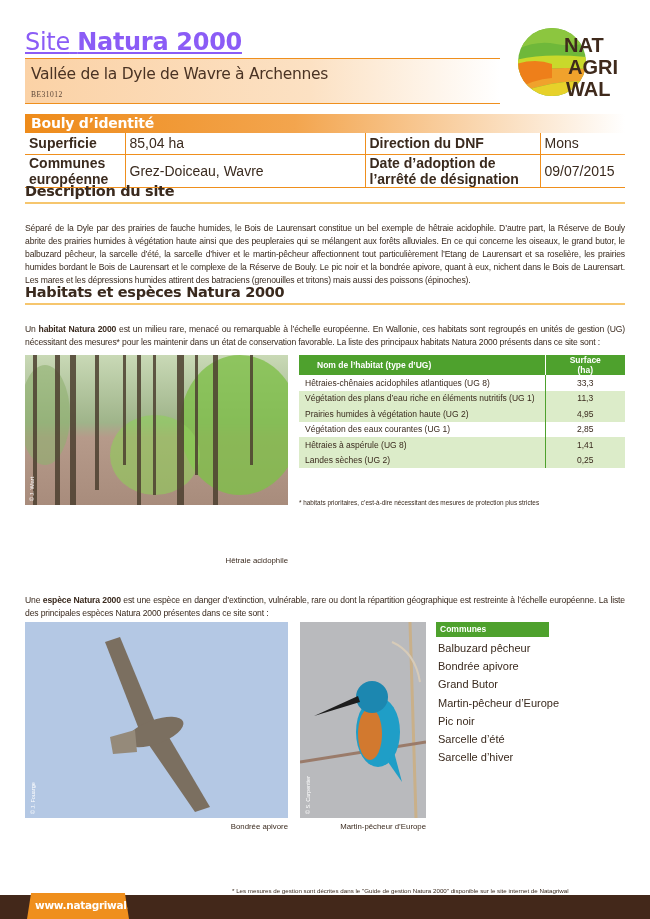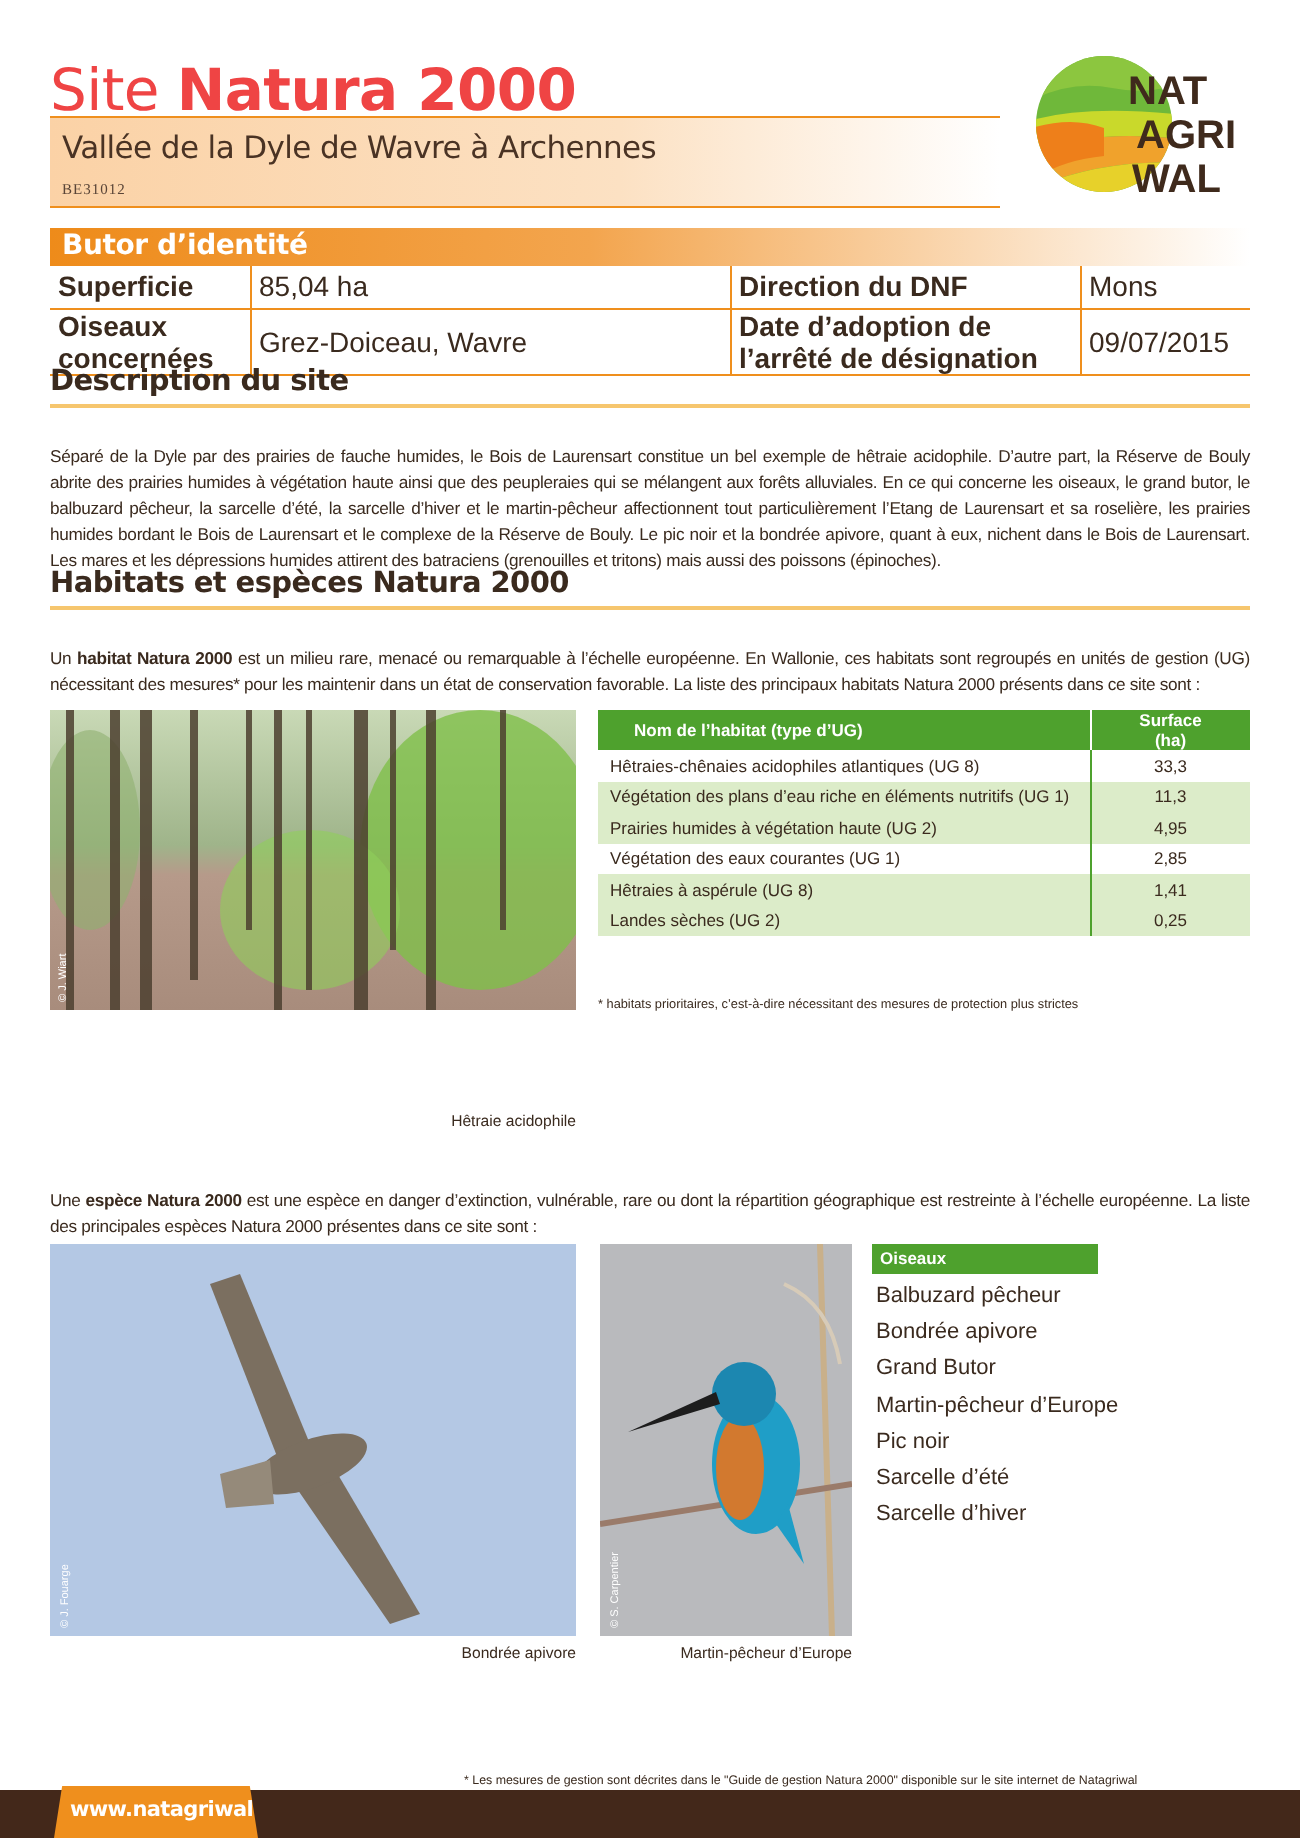--- a/index.html
+++ b/index.html
@@ -2,22 +2,23 @@
 <html><head>
 <meta charset="utf-8">
 <style>
   * { box-sizing: border-box; margin: 0; padding: 0; }
   html, body { width: 650px; height: 919px; background: #ffffff; overflow: hidden; }
   body { font-family: "Liberation Sans", sans-serif; color: #3a2a1e; position: relative; }
 
   
   .title {
     position: absolute; left: 25px; top: 28px;
-    font-size: 29px; color: #ef4444; letter-spacing: -0.3px;
+    font-size: 24px; color: #8b5cf6; letter-spacing: -0.3px;
     font-family: "DejaVu Sans", sans-serif;
+    text-decoration: underline;
   }
   .title b { font-weight: bold; }
   .subtitle-band {
     position: absolute; left: 25px; top: 58px; width: 475px; height: 46px;
     background: linear-gradient(to right, #fbd2a6 0%, #fce1c3 60%, #ffffff 100%);
     border-top: 1.5px solid #ef8f1d;
     border-bottom: 1.5px solid #ef8f1d;
   }
   .subtitle {
     position: absolute; left: 6px; top: 6px;
@@ -129,32 +130,32 @@
     <path d="M0 56 Q30 44 80 50 L80 62 Q40 58 0 74Z" fill="#f0a22c"></path>
     <path d="M0 74 Q40 58 80 62 L80 84 L0 84Z" fill="#e7d12a"></path>
     <path d="M0 44 Q20 38 36 44 L36 58 Q15 60 0 70Z" fill="#ee7f1a"></path>
   </g>
   <text x="48" y="32" font-family="Liberation Sans, sans-serif" font-weight="bold" font-size="20" fill="#3f2a1c">NAT</text>
   <text x="52" y="54" font-family="Liberation Sans, sans-serif" font-weight="bold" font-size="20" fill="#3f2a1c">AGRI</text>
   <text x="50" y="76" font-family="Liberation Sans, sans-serif" font-weight="bold" font-size="20" fill="#3f2a1c">WAL</text>
 </svg>
 
 <div class="orange-band">
-  <span>Butor d’identité</span>
+  <span>Bouly d’identité</span>
 </div>
 <table class="id-table">
   <tbody>
       <tr>
     <td class="lbl sep-r" style="width:100px">Superficie</td>
     <td class="sep-r" style="width:240px">85,04 ha</td>
     <td class="lbl sep-r" style="width:175px">Direction du DNF</td>
     <td>Mons</td>
   </tr>
   <tr>
-    <td class="lbl sep-r">Oiseaux concernées</td>
+    <td class="lbl sep-r">Communes européenne</td>
     <td class="sep-r">Grez-Doiceau, Wavre</td>
     <td class="lbl sep-r">Date d’adoption de l’arrêté de désignation</td>
     <td>09/07/2015</td>
   </tr>
 </tbody>
   </table>
 
 <div class="section-h" style="top:183px">Description du site</div>
 <div class="para" style="top:210px">Séparé de la Dyle par des prairies de fauche humides, le Bois de Laurensart constitue un bel exemple de hêtraie acidophile. D’autre part, la Réserve de Bouly abrite des prairies humides à végétation haute ainsi que des peupleraies qui se mélangent aux forêts alluviales. En ce qui concerne les oiseaux, le grand butor, le balbuzard pêcheur, la sarcelle d’été, la sarcelle d’hiver et le martin-pêcheur affectionnent tout particulièrement l’Etang de Laurensart et sa roselière, les prairies humides bordant le Bois de Laurensart et le complexe de la Réserve de Bouly. Le pic noir et la bondrée apivore, quant à eux, nichent dans le Bois de Laurensart. Les mares et les dépressions humides attirent des batraciens (grenouilles et tritons) mais aussi des poissons (épinoches).</div>
 
@@ -254,21 +255,21 @@
     <ellipse cx="78" cy="110" rx="22" ry="35" fill="#1f9ec7"></ellipse>
     <ellipse cx="70" cy="112" rx="12" ry="26" fill="#d2792f"></ellipse>
     <circle cx="72" cy="75" r="16" fill="#1c87b0"></circle>
     <path d="M58 74 L14 94 L60 80 Z" fill="#1d1d1d"></path>
     <path d="M94 130 L102 160 L88 140 Z" fill="#1f9ec7"></path>
   </svg>
   <div class="credit" style="left:5px; top:192px;">© S. Carpentier</div>
 </div>
 <div class="caption" style="left:316px; top:822px; width:110px;">Martin-pêcheur d’Europe</div>
 
-<div class="species-head">Oiseaux</div>
+<div class="species-head">Communes</div>
 <ul class="species-list">
   <li>Balbuzard pêcheur</li>
   <li>Bondrée apivore</li>
   <li>Grand Butor</li>
   <li>Martin-pêcheur d’Europe</li>
   <li>Pic noir</li>
   <li>Sarcelle d’été</li>
   <li>Sarcelle d’hiver</li>
 </ul>
 

